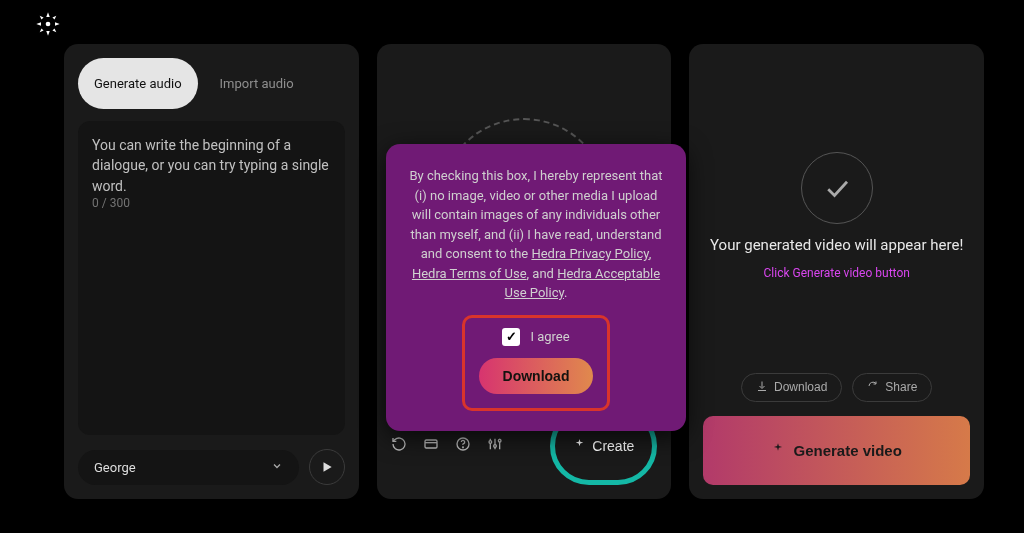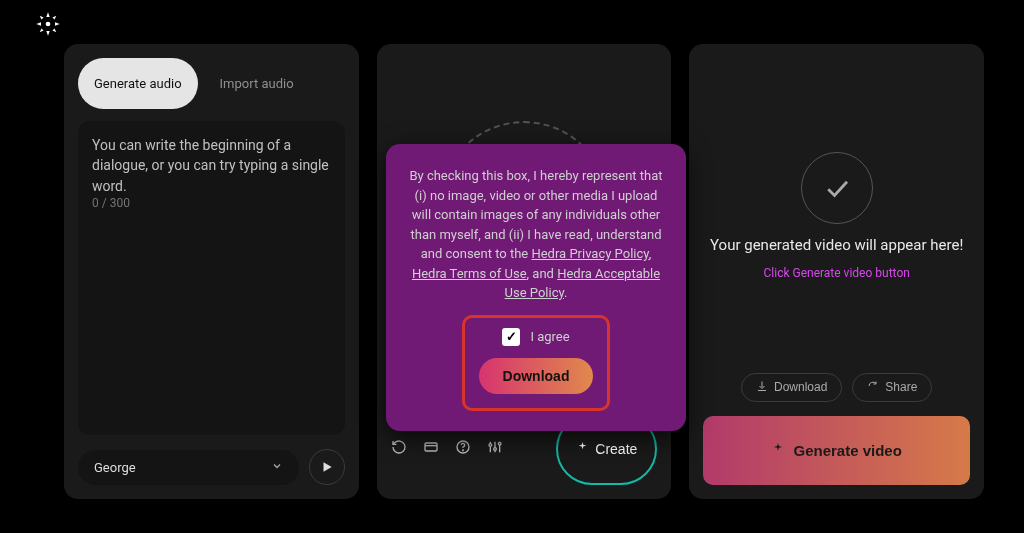--- a/index.html
+++ b/index.html
@@ -139,21 +139,21 @@
     align-items: center;
     margin-top: 10px;
   }
   .mini-icons {
     display: flex;
     gap: 16px;
     color: #bbb;
   }
   .mini-icons span { cursor: pointer; }
   .create-btn {
-    border: 2px solid #14b8a6;
+    border: 5px solid #14b8a6;
     background: transparent;
     color: #fff;
     border-radius: 999px;
     padding: 26px 18px;
     font-size: 14px;
     font-weight: 500;
     cursor: pointer;
     display: flex;
     align-items: center;
     gap: 6px;

